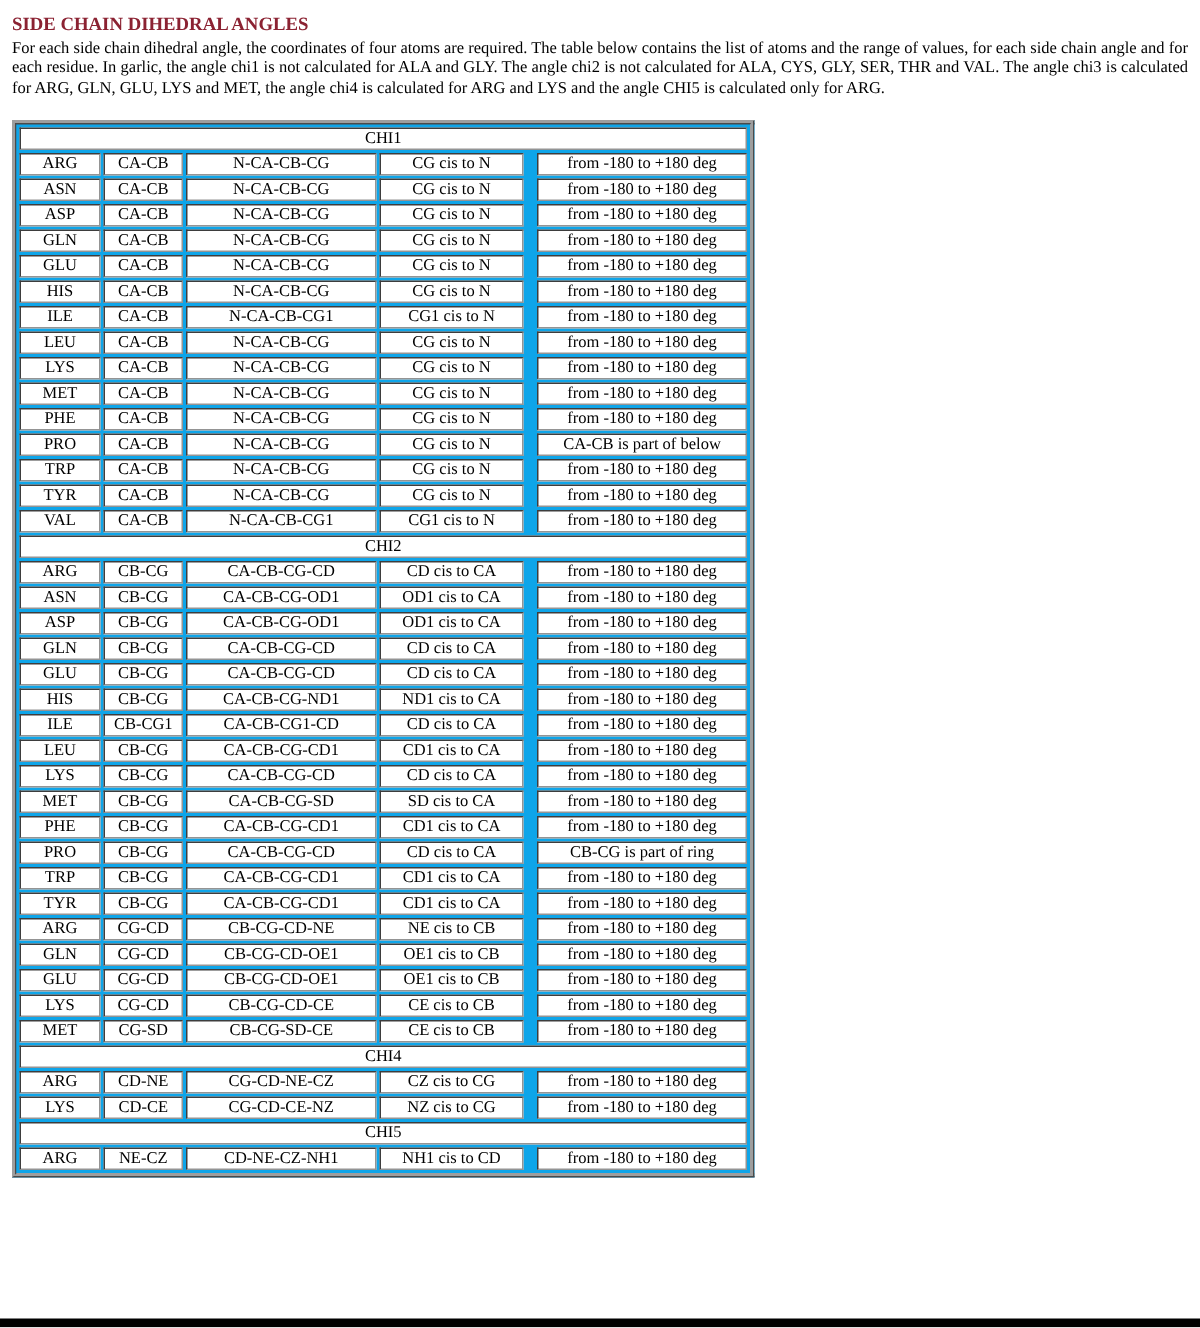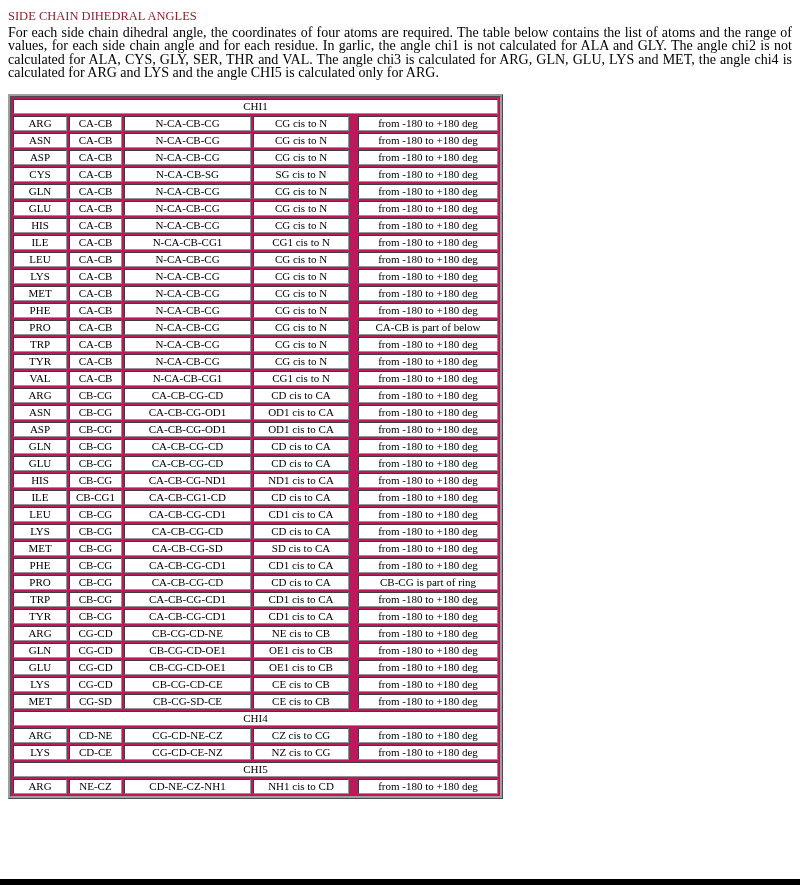--- a/index.html
+++ b/index.html
@@ -9,38 +9,38 @@
     height: 885px;
     overflow: hidden;
     background: #ffffff;
     font-family: "Liberation Serif", serif;
     color: #000000;
     box-sizing: border-box;
     padding: 9px 8px 0 8px;
   }
   .doc-title {
     font-size: 12.5px;
-    font-weight: normal;
+    font-weight: bold;
     color: #8b2232;
     line-height: 14px;
     margin: 0 0 3px 0;
   }
   .doc-intro {
-    font-size: 14px;
+    font-size: 11px;
     line-height: 13.4px;
     text-align: justify;
     margin: 0 0 14px 0;
     width: 784px;
   }
   table.chi-table {
     border-collapse: separate;
     border-spacing: 2px;
     border: 3px ridge #9e9e9e;
     table-layout: fixed;
-    background: #be185d;
+    background: #0ea5e9;
   }
   table.chi-table td, table.chi-table th {
     border: 1px solid;
     border-color: #3d3d3d #949494 #949494 #3d3d3d;
     background: #ffffff;
     text-align: center;
     vertical-align: middle;
     font-family: "Liberation Serif", serif;
     font-size: 11px;
     font-weight: normal;
@@ -105,28 +105,20 @@
         </tr>
         <tr>
           <td class="nowrap">ASP</td>
           <td class="nowrap">CA-CB</td>
           <td class="nowrap">N-CA-CB-CG</td>
           <td class="nowrap">CG cis to N</td>
           <td class="gap"></td>
           <td class="nowrap">from -180 to +180 deg</td>
         </tr>
         <tr>
-          <td class="nowrap">CYS</td>
-          <td class="nowrap">CA-CB</td>
-          <td class="nowrap">N-CA-CB-SG</td>
-          <td class="nowrap">SG cis to N</td>
-          <td class="gap"></td>
-          <td class="nowrap">from -180 to +180 deg</td>
-        </tr>
-        <tr>
           <td class="nowrap">GLN</td>
           <td class="nowrap">CA-CB</td>
           <td class="nowrap">N-CA-CB-CG</td>
           <td class="nowrap">CG cis to N</td>
           <td class="gap"></td>
           <td class="nowrap">from -180 to +180 deg</td>
         </tr>
         <tr>
           <td class="nowrap">GLU</td>
           <td class="nowrap">CA-CB</td>
@@ -207,20 +199,23 @@
           <td class="gap"></td>
           <td class="nowrap">from -180 to +180 deg</td>
         </tr>
         <tr>
           <td class="nowrap">VAL</td>
           <td class="nowrap">CA-CB</td>
           <td class="nowrap">N-CA-CB-CG1</td>
           <td class="nowrap">CG1 cis to N</td>
           <td class="gap"></td>
           <td class="nowrap">from -180 to +180 deg</td>
+        </tr>
+        <tr>
+          <td class="sec" colspan="6">CHI2</td>
         </tr>
         <tr>
           <td class="nowrap">ARG</td>
           <td class="nowrap">CB-CG</td>
           <td class="nowrap">CA-CB-CG-CD</td>
           <td class="nowrap">CD cis to CA</td>
           <td class="gap"></td>
           <td class="nowrap">from -180 to +180 deg</td>
         </tr>
         <tr>

